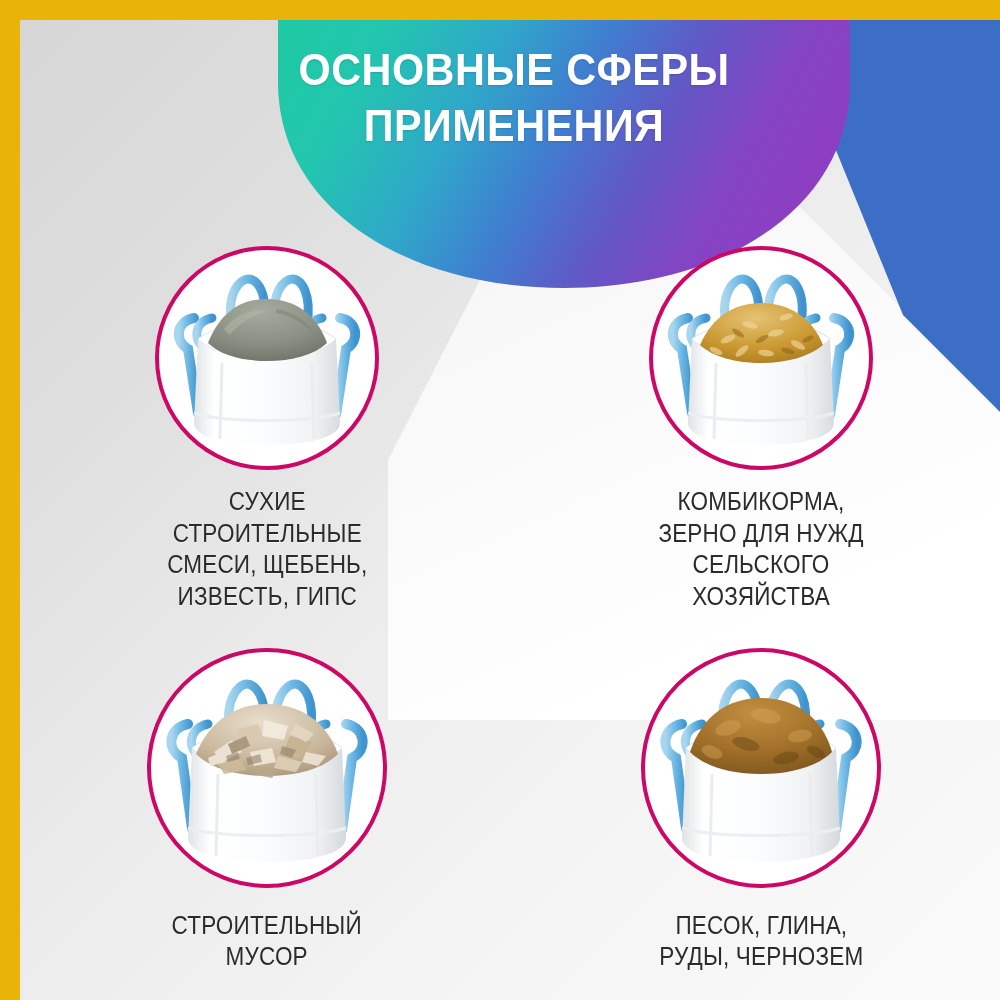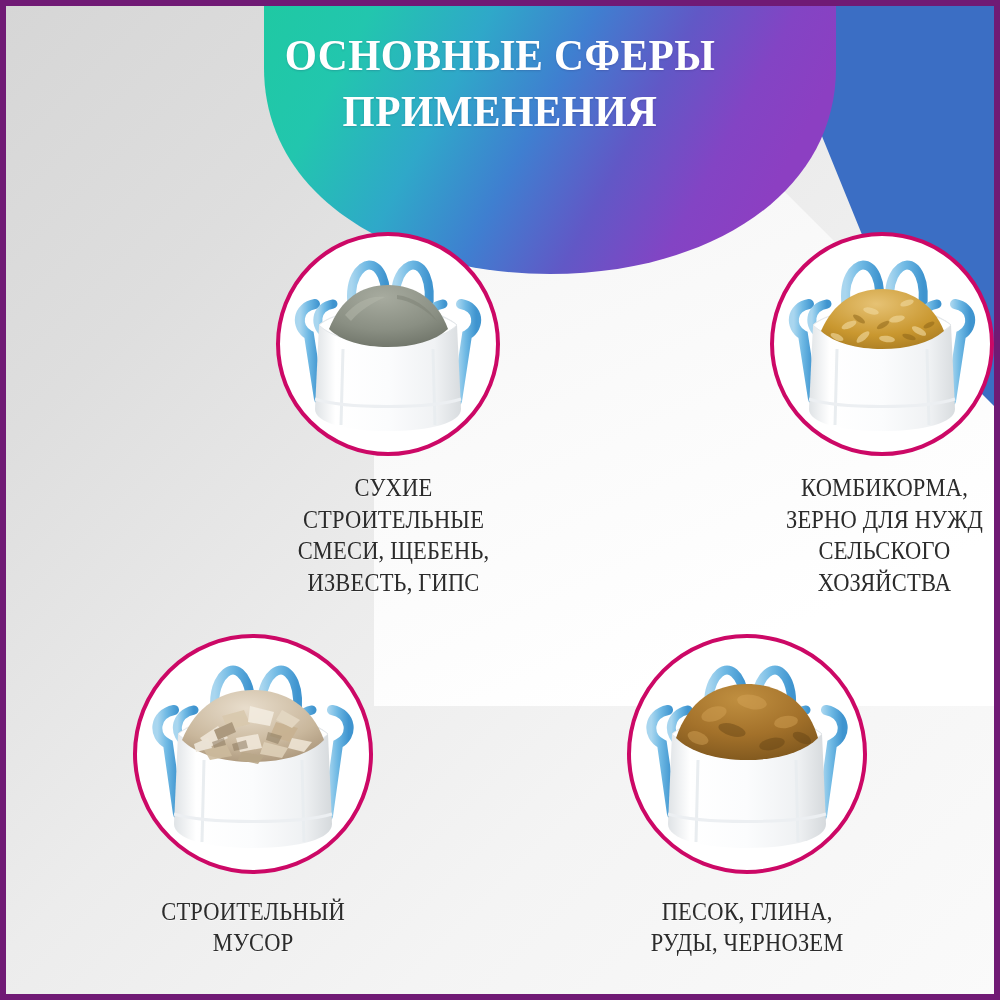--- a/index.html
+++ b/index.html
@@ -4,23 +4,22 @@
 <style>
   html,body{margin:0;padding:0;}
   body{
     width:1000px;height:1000px;overflow:hidden;
     font-family:"Liberation Sans","DejaVu Sans",sans-serif;
     background:#ffffff;
   }
   #poster{
     position:relative;width:1000px;height:1000px;
     box-sizing:border-box;
-    background:#701a75;
-    padding:6px;
-    font-family:Liberation Serif, serif;
+    background:#eab308;
+    padding:20px;
   }
   #stage{
     position:relative;width:988px;height:988px;overflow:hidden;
     background:linear-gradient(135deg,#d6d6d6 0%,#dedede 22%,#ececec 48%,#f4f4f4 70%,#fafafa 100%);
   }
   
   .wedge{position:absolute;top:0;right:0;width:620px;height:700px;pointer-events:none;}
   
   .corner-tri{position:absolute;top:0;right:0;width:320px;height:400px;pointer-events:none;}
   
@@ -33,21 +32,21 @@
     transform:scaleX(0.94);transform-origin:50% 0;
     text-shadow:0 1px 2px rgba(40,20,80,.18);
     white-space:pre-line;
   }
   
   .grid{
     position:absolute;top:214px;left:0;width:988px;height:760px;
     display:grid;grid-template-columns:1fr 1fr;grid-template-rows:auto auto;
   }
   .cell{position:relative;display:flex;flex-direction:column;align-items:center;}
-  .cell.r1{padding-top:12px;align-items:flex-end;}
+  .cell.r1{padding-top:12px;}
   .cell.r2{padding-top:14px;}
   .circle{
     position:relative;width:216px;height:216px;border-radius:50%;
     border:4px solid #cc0866;background:#ffffff;
     display:flex;align-items:flex-end;justify-content:center;
     overflow:visible;
   }
   .circle.big{width:232px;height:232px;}
   .bagwrap{position:absolute;left:50%;top:50%;transform:translate(-50%,-50%);}
   .caption{

